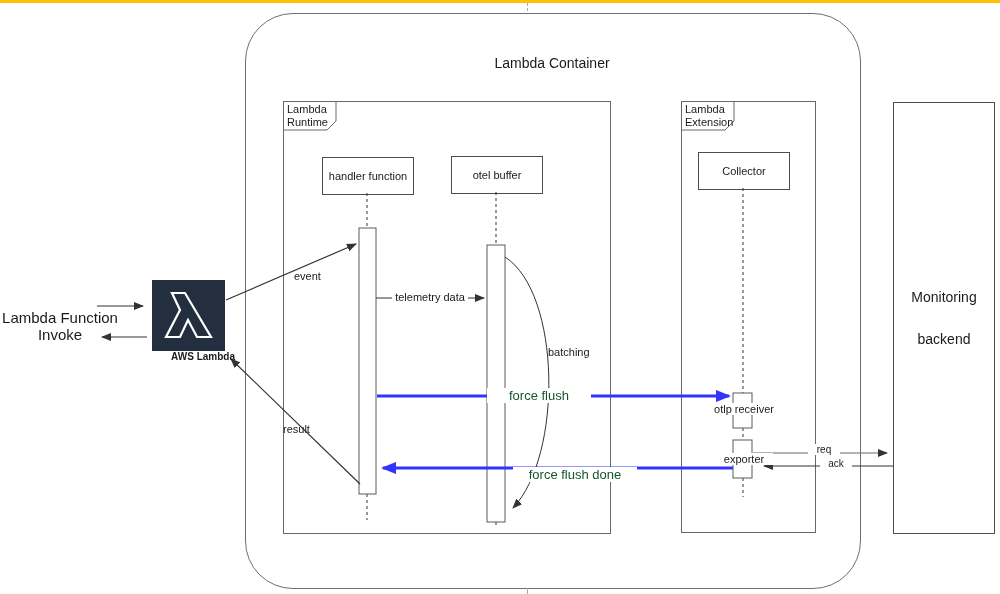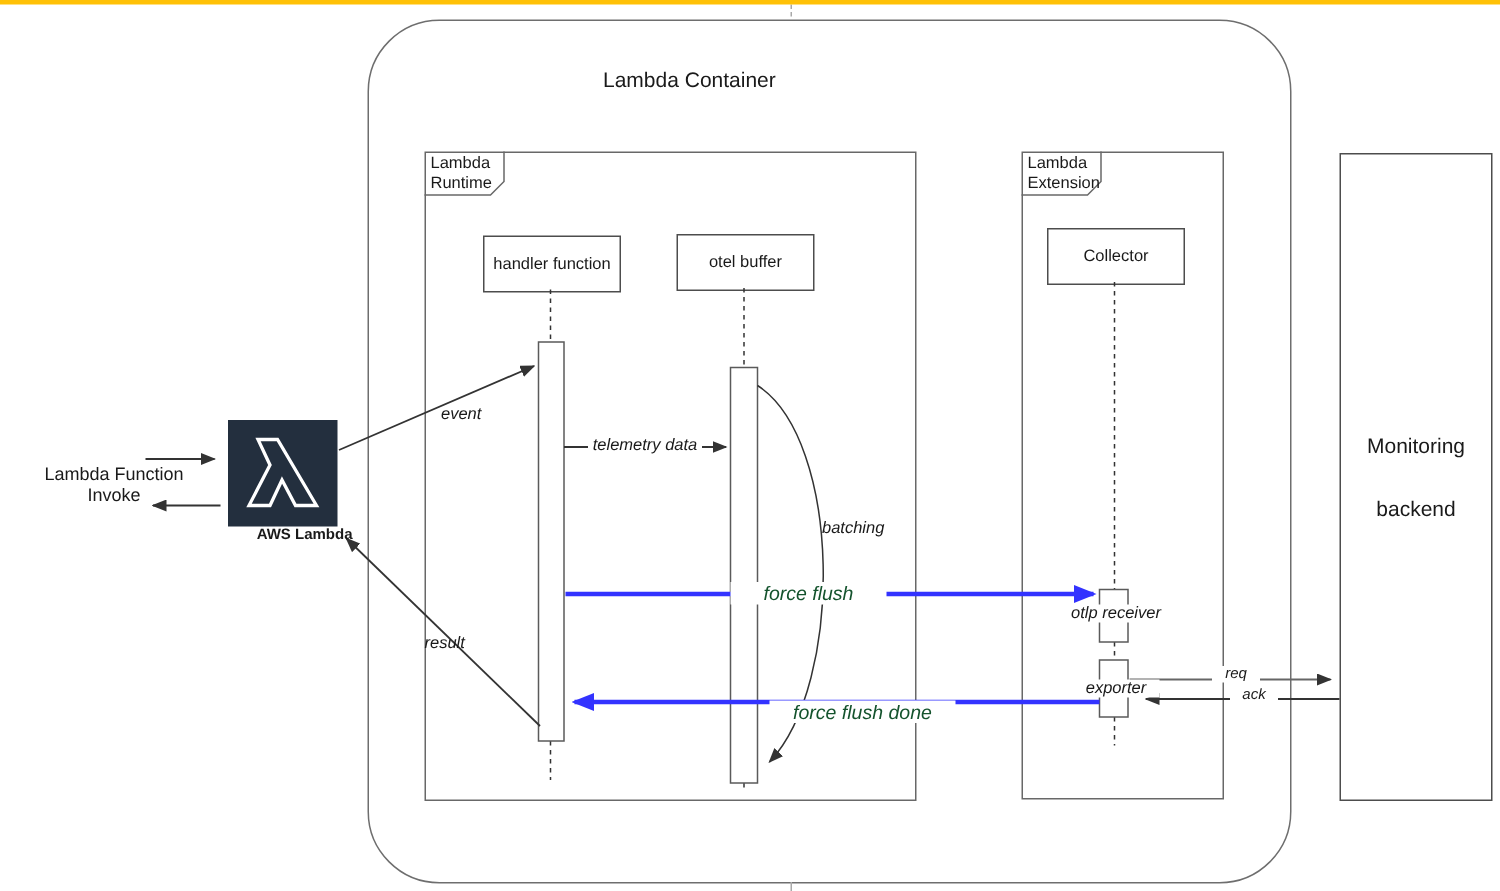--- a/index.html
+++ b/index.html
@@ -2,32 +2,32 @@
 <html><head>
 <meta charset="utf-8">
 <style>
   html,body{margin:0;padding:0;background:#fff;}
   #stage{position:relative;width:1000px;height:594px;background:#ffffff;overflow:hidden;
          font-family:"Liberation Sans","DejaVu Sans",sans-serif;color:#1a1a1a;}
   .abs{position:absolute;}
   #top-accent{left:0;top:0;width:1000px;height:3px;background:#FFC107;z-index:5;}
   .page-tick{width:0;border-left:1px dashed #a9a9a9;z-index:1;}
   #big-container{left:245px;top:13px;width:614px;height:574px;border:1px solid #6e6e6e;border-radius:48px;z-index:0;}
-  #container-title{left:402px;top:45px;width:300px;font-size:14px;z-index:3;}
+  #container-title{left:402px;top:55px;width:300px;text-align:center;font-size:14px;z-index:3;}
   .frame{border:1px solid #686868;background:transparent;z-index:1;}
   .frame-label{font-size:11px;line-height:13px;z-index:3;}
   .pbox{background:#fff;border:1px solid #4d4d4d;display:flex;align-items:center;justify-content:center;
         text-align:right;font-size:11px;z-index:2;}
   #monitoring-box{flex-direction:column;font-size:14px;line-height:18px;gap:24px;}
   svg.layer{position:absolute;left:0;top:0;z-index:2;}
-  .msg{font-size:11px;background:#fff;padding:0 2px;white-space:nowrap;z-index:3;font-style:italic;}
+  .msg{font-size:11px;background:#fff;padding:0 2px;white-space:nowrap;z-index:3;}
   .msg-blue{color:#14532d;font-size:13px;}
   .msg-plain{background:transparent;}
   .small{font-size:10px;}
-  #invoke-label{left:16px;top:309px;width:120px;text-align:center;font-size:12px;z-index:3;}
+  #invoke-label{left:0;top:309px;width:120px;text-align:center;font-size:15px;z-index:3;}
   #aws-icon{left:152px;top:280px;width:73px;height:71px;background:#232F3E;z-index:2;}
   #aws-caption{left:142px;top:351px;width:93px;text-align:right;font-size:10px;font-weight:bold;z-index:3;}
 </style>
 </head>
 <body>
 
 <div id="stage">
 
   <div id="top-accent" class="abs"></div>
 

